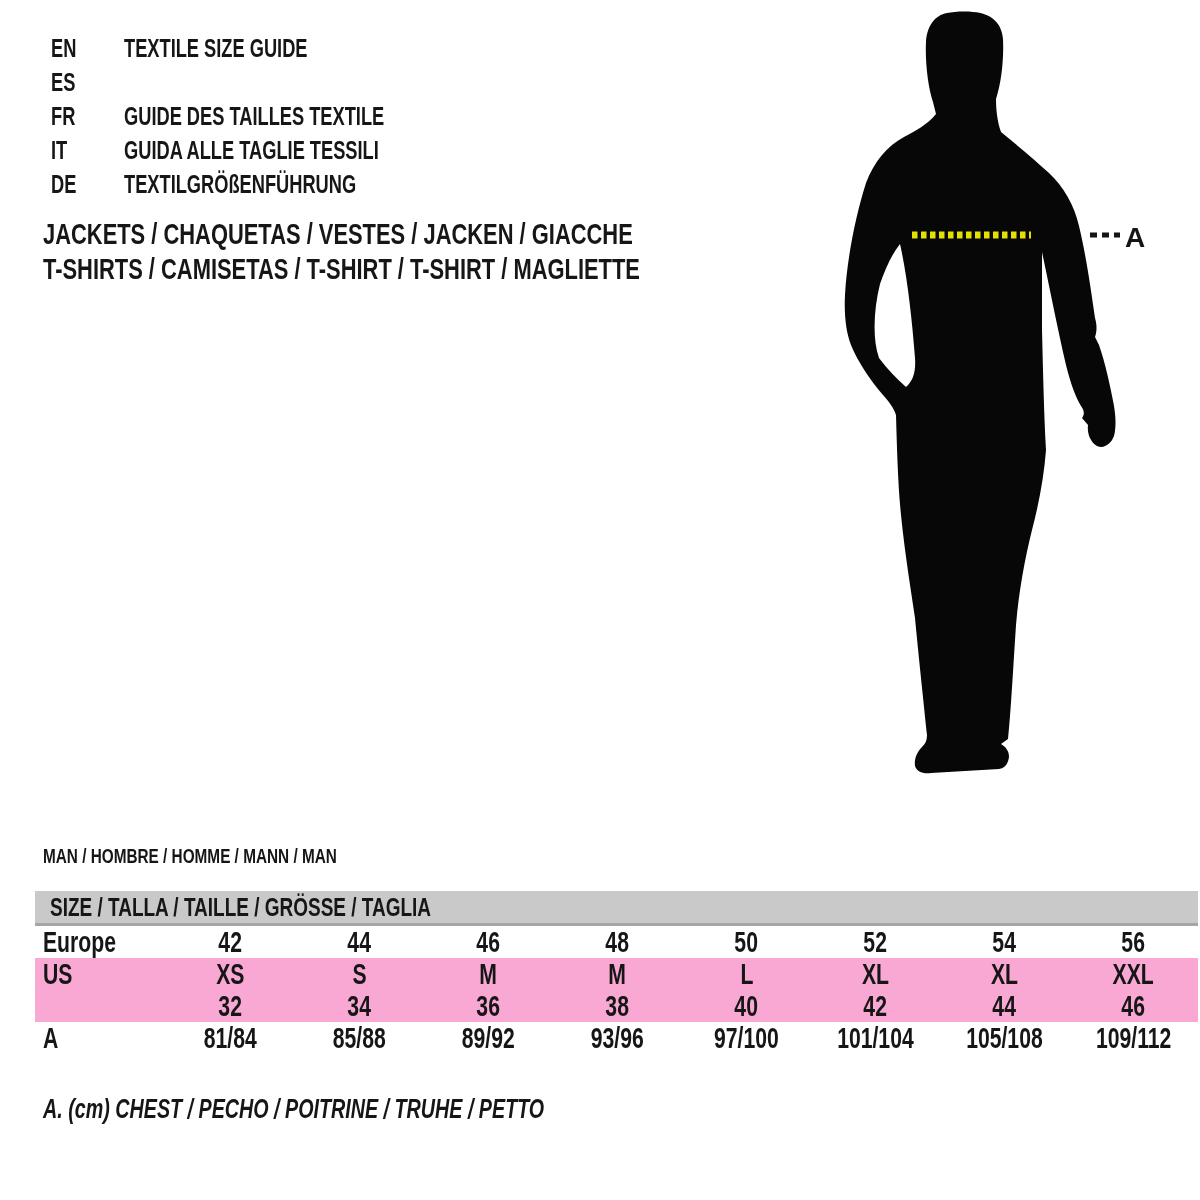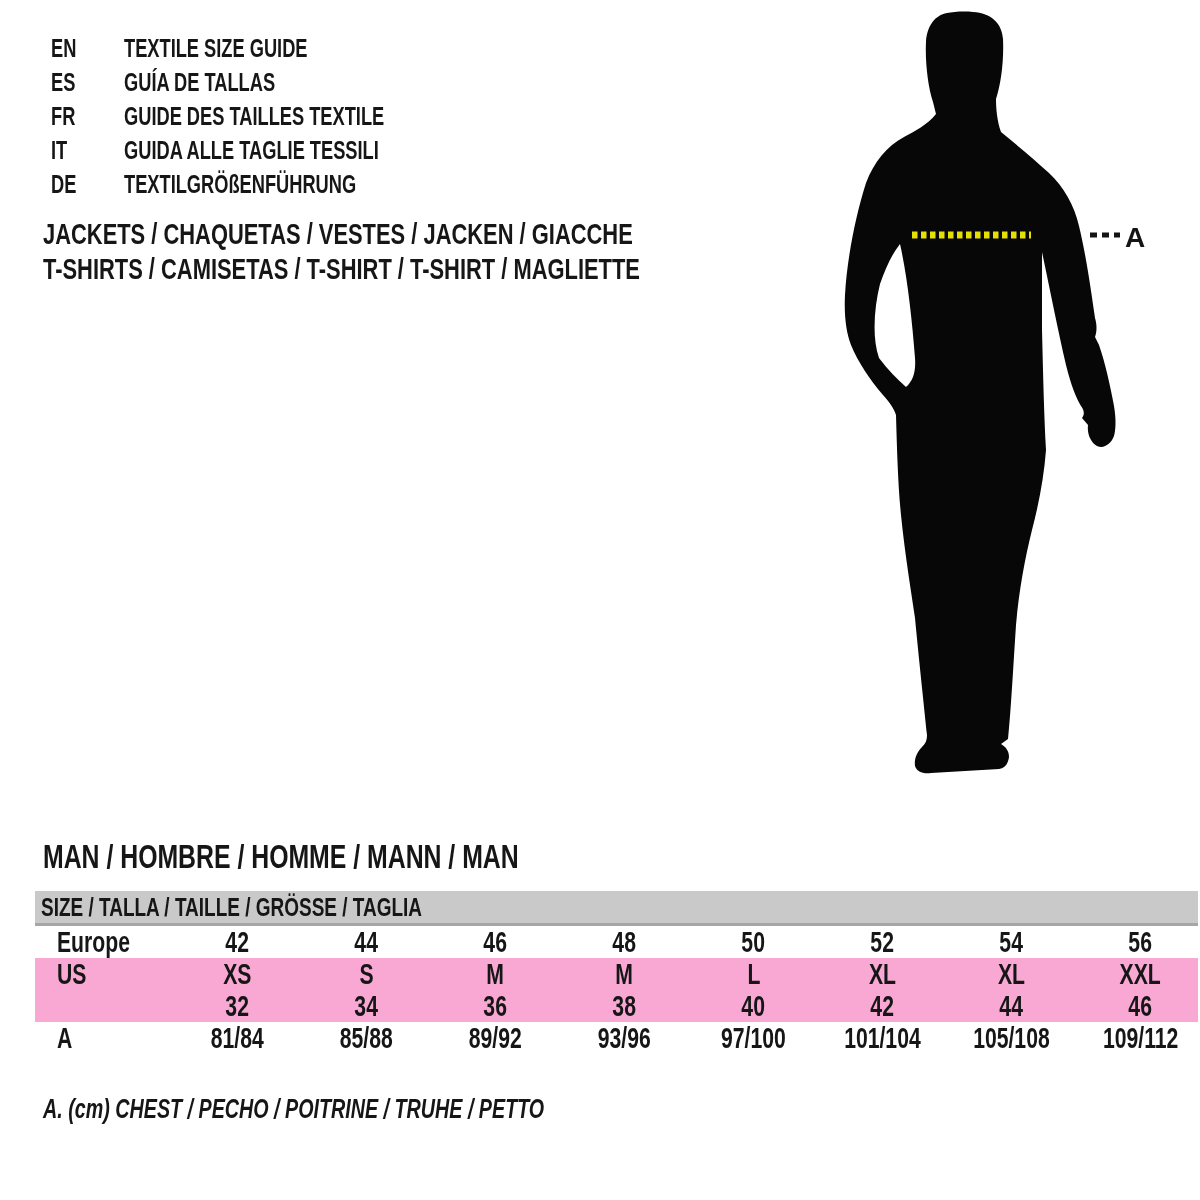--- a/index.html
+++ b/index.html
@@ -16,45 +16,44 @@
   .lang-row{display:flex;margin-left:8px;}
   .lang-code{width:73px;flex:0 0 73px;}
 
   
   .cats{position:absolute;left:43px;top:216px;font-size:30px;line-height:35px;}
 
   
   .figure-svg{position:absolute;left:0;top:0;}
 
   
-  .man-heading{position:absolute;left:43px;top:841px;font-size:34px;line-height:30px;}
+  .man-heading{position:absolute;left:43px;top:841px;font-size:21px;line-height:30px;}
 
   
   .size-table{position:absolute;left:35px;top:891px;width:1163px;font-size:29px;}
   .tbl-head{height:32px;line-height:32px;background:#c9c9c9;border-bottom:3px solid #a6a6a6;
-            font-size:26px;padding-left:6px;}
+            font-size:26px;padding-left:15px;}
   .tbl-row{display:grid;grid-template-columns:131px repeat(8,129px);height:32px;line-height:32px;}
   .tbl-row.stripe{background:#f9a8d4;}
-  .cell{text-align:center;overflow:visible;margin-left:14px;}
+  .cell{text-align:center;overflow:visible;}
   .cell.lbl{text-align:left;padding-left:8px;}
 
   
   .footnote{position:absolute;left:43px;top:1094px;font-size:27px;line-height:30px;font-style:italic;}
 </style>
 </head>
 <body>
 
 <div class="lang-list">
   <div class="lang-row">
     <span class="lang-code"><span class="cnd">EN</span></span>
     <span class="lang-name"><span class="cnd">TEXTILE SIZE GUIDE</span></span>
   </div>
   <div class="lang-row">
     <span class="lang-code"><span class="cnd">ES</span></span>
-    <span class="lang-name"><span class="cnd">GUÍA DE TALLAS</span></span>
   </div>
   <div class="lang-row">
     <span class="lang-code"><span class="cnd">FR</span></span>
     <span class="lang-name"><span class="cnd">GUIDE DES TAILLES TEXTILE</span></span>
   </div>
   <div class="lang-row">
     <span class="lang-code"><span class="cnd">IT</span></span>
     <span class="lang-name"><span class="cnd">GUIDA ALLE TAGLIE TESSILI</span></span>
   </div>
   <div class="lang-row">

